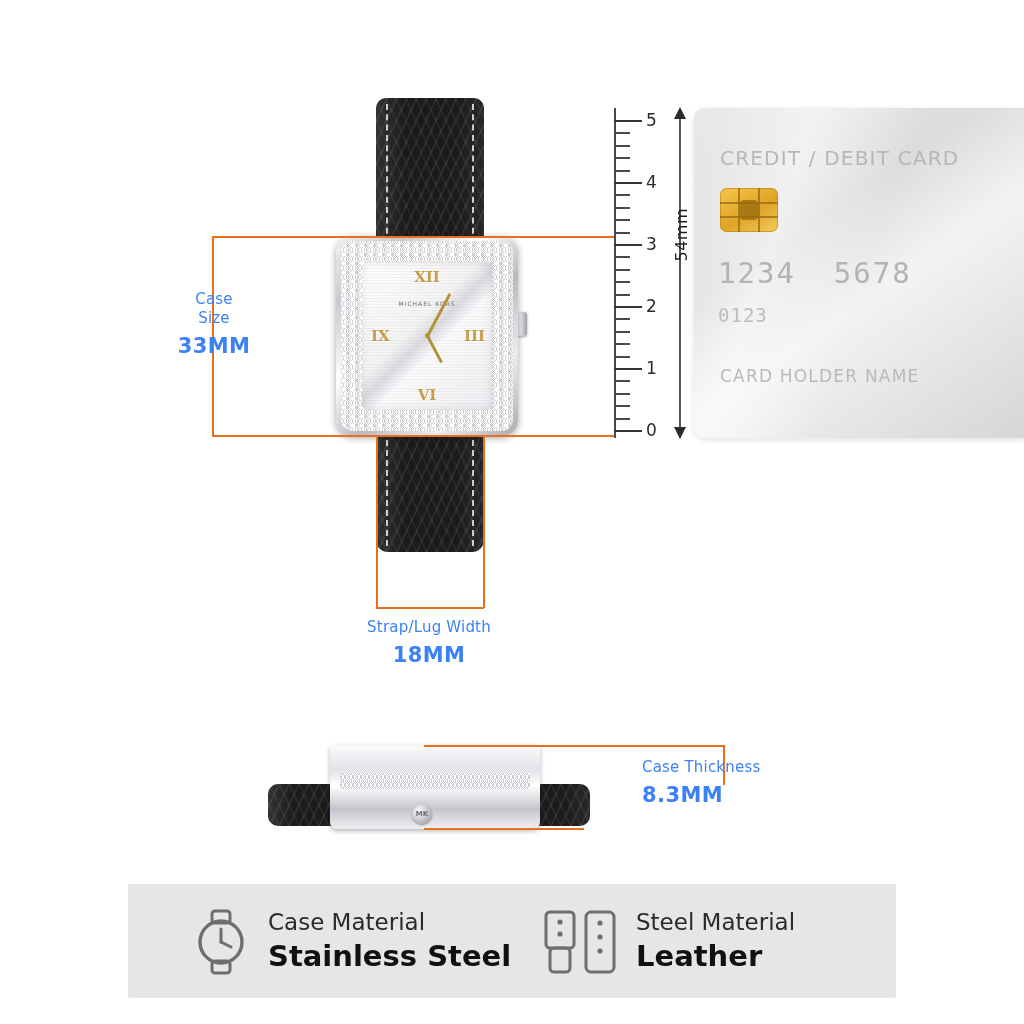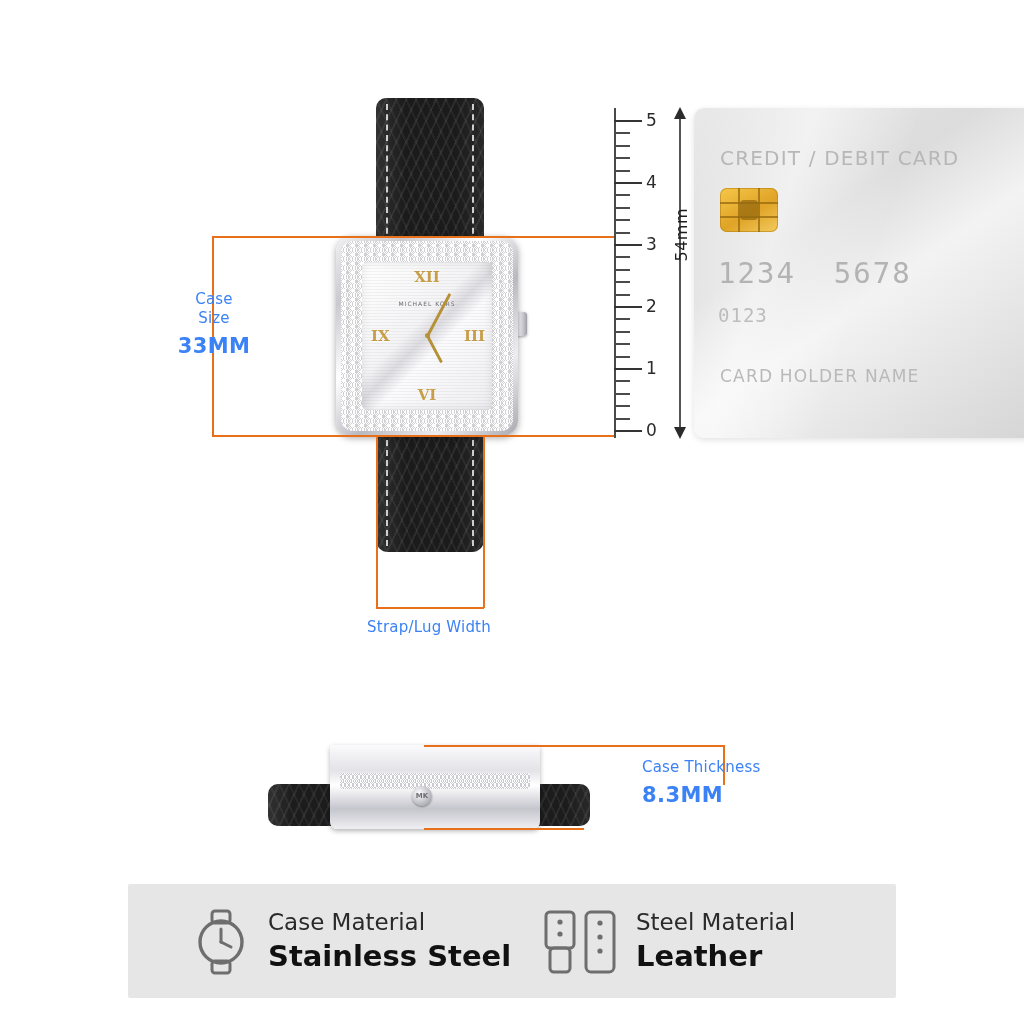--- a/index.html
+++ b/index.html
@@ -327,20 +327,21 @@
     <div class="cap">Size</div>
     <div class="val">33MM</div>
   </div>
 
   <div class="dim-line dim-v" style="left:376px; top:436px; height:172px;"></div>
   <div class="dim-line dim-v" style="left:483px; top:436px; height:172px;"></div>
   <div class="dim-line dim-h" style="left:376px; top:607px; width:108px;"></div>
 
   <div class="lbl" style="left:279px; top:618px; width:300px;">
     <div class="cap">Strap/Lug Width</div>
+    <div class="val">18MM</div>
   </div>
 
   <div class="ruler" style="left:614px; top:108px; width:60px; height:330px;">
     <div class="spine"></div>
 
     <div class="tick major" style="top:322px;"></div>
     <div class="tick major" style="top:260px;"></div>
     <div class="tick major" style="top:198px;"></div>
     <div class="tick major" style="top:136px;"></div>
     <div class="tick major" style="top:74px;"></div>
@@ -404,21 +405,21 @@
   <div class="side-strap-l" style="left:268px; top:784px; width:90px; height:42px; border-radius:10px 2px 2px 10px;">
     <div class="strap-texture"></div>
   </div>
   <div class="side-strap-r" style="left:500px; top:784px; width:90px; height:42px; border-radius:2px 10px 10px 2px;">
     <div class="strap-texture"></div>
   </div>
 
   <div class="side-case" style="left:330px; top:745px; width:210px; height:84px;">
     <div class="side-pave" style="left:10px; top:28px; width:190px; height:16px;"></div>
   </div>
-  <div class="side-crown" style="left:412px; top:786px;">MK</div>
+  <div class="side-crown" style="left:412px; top:804px;">MK</div>
 
   <div class="dim-line dim-h" style="left:424px; top:745px; width:300px;"></div>
   <div class="dim-line dim-h" style="left:424px; top:828px; width:160px;"></div>
   <div class="dim-line dim-v" style="left:723px; top:745px; height:40px;"></div>
 
   <div class="lbl" style="left:600px; top:758px; width:250px; text-align:left;">
     <div class="cap" style="padding-left:42px;">Case Thickness</div>
     <div class="val" style="padding-left:42px;">8.3MM</div>
   </div>
 

